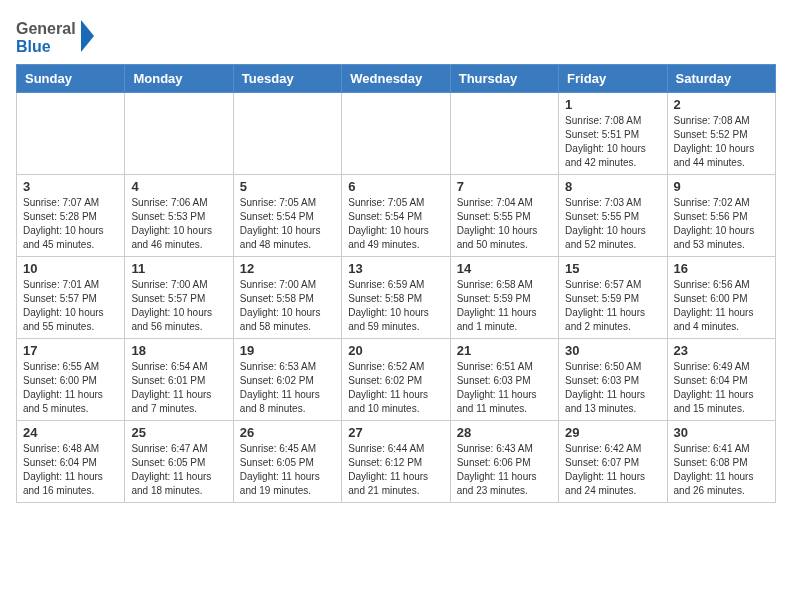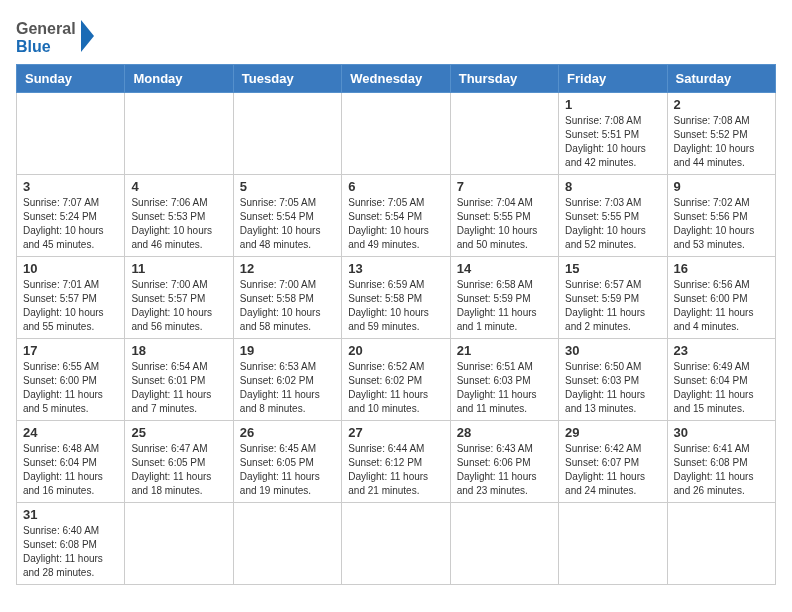--- a/index.html
+++ b/index.html
@@ -124,21 +124,21 @@
           <span class="day-number">2</span>
           <div class="day-info">Sunrise: 7:08 AM
 Sunset: 5:52 PM
 Daylight: 10 hours and 44 minutes.</div>
         </td>
       </tr>
       <tr>
         <td>
           <span class="day-number">3</span>
           <div class="day-info">Sunrise: 7:07 AM
-Sunset: 5:24 PM
+Sunset: 5:28 PM
 Daylight: 10 hours and 45 minutes.</div>
         </td>
         <td>
           <span class="day-number">4</span>
           <div class="day-info">Sunrise: 7:06 AM
 Sunset: 5:53 PM
 Daylight: 10 hours and 46 minutes.</div>
         </td>
         <td>
           <span class="day-number">5</span>
@@ -296,28 +296,14 @@
 Sunset: 6:07 PM
 Daylight: 11 hours and 24 minutes.</div>
         </td>
         <td>
           <span class="day-number">30</span>
           <div class="day-info">Sunrise: 6:41 AM
 Sunset: 6:08 PM
 Daylight: 11 hours and 26 minutes.</div>
         </td>
       </tr>
-      <tr>
-        <td>
-          <span class="day-number">31</span>
-          <div class="day-info">Sunrise: 6:40 AM
-Sunset: 6:08 PM
-Daylight: 11 hours and 28 minutes.</div>
-        </td>
-        <td class="empty-cell"></td>
-        <td class="empty-cell"></td>
-        <td class="empty-cell"></td>
-        <td class="empty-cell"></td>
-        <td class="empty-cell"></td>
-        <td class="empty-cell"></td>
-      </tr>
     </tbody>
 </table>
 
 </body></html>

